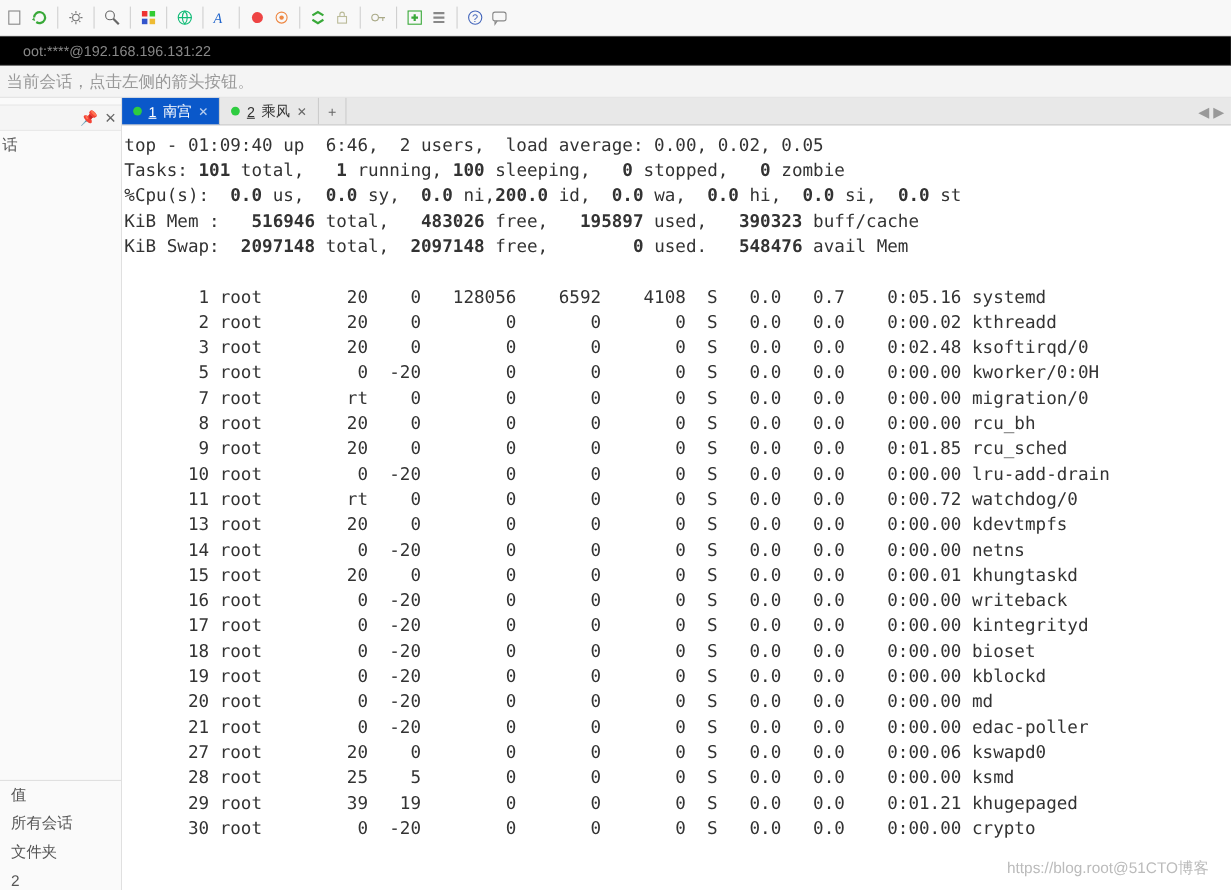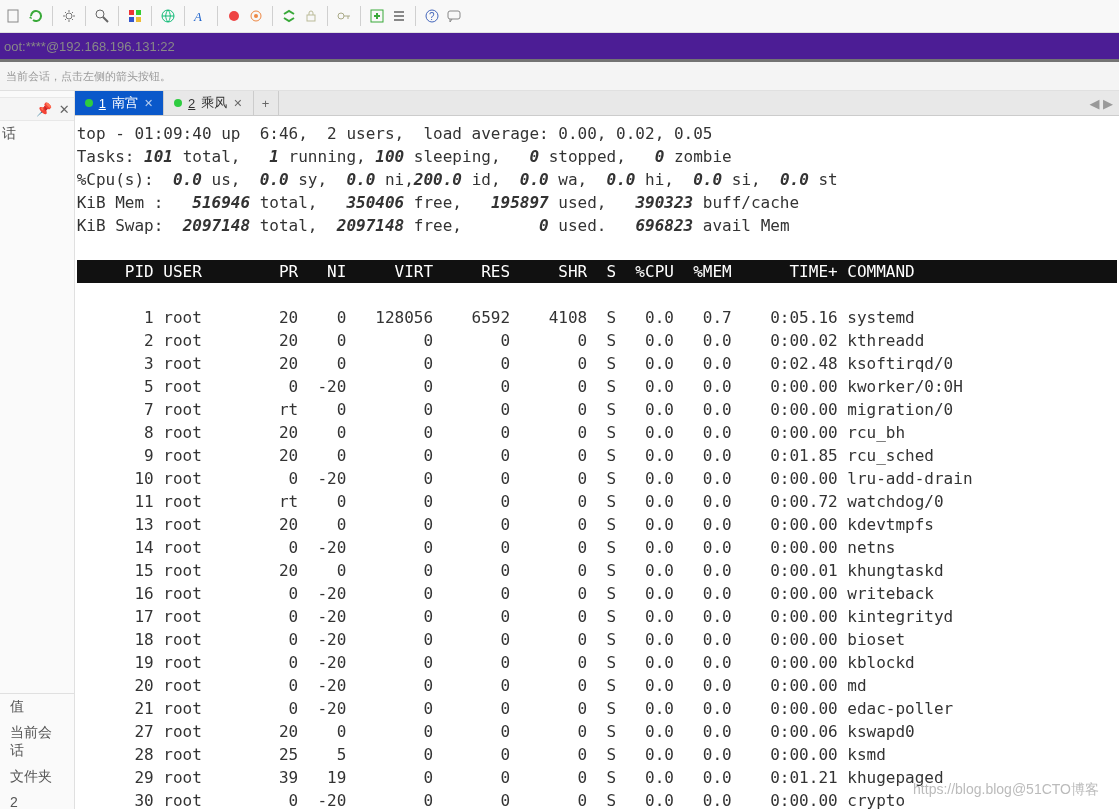--- a/index.html
+++ b/index.html
@@ -1,40 +1,40 @@
 <!DOCTYPE html>
 <html><head>
 <meta charset="utf-8">
 <style>
   html, body { margin:0; padding:0; width:1119px; height:809px; font-family: "Microsoft YaHei", Arial, sans-serif; font-size:13px; color:#333; background:#f0f0f0; overflow:hidden; }
   .toolbar { height:32px; background:#f8f8f8; border-bottom:1px solid #e0e0e0; display:flex; align-items:center; padding:0 4px; gap:2px; }
   .toolbar .sep { width:1px; height:20px; background:#d0d0d0; margin:0 4px; }
   .toolbar .ico { width:20px; height:20px; display:flex; align-items:center; justify-content:center; cursor:pointer; }
   .toolbar svg { pointer-events:none; }
-  .addr { height:26px; background:#4c1d95; border-bottom:3px solid #737373; display:flex; align-items:center; padding:0 4px; color:#888; font-size:13px; }
-  .subtext { height:28px; background:#f4f4f4; border-bottom:1px solid #e0e0e0; display:flex; align-items:center; padding:0 6px; color:#999; font-size:11px; }
+  .addr { height:26px; background:#000000; border-bottom:1px solid #737373; display:flex; align-items:center; padding:0 21px; color:#888; font-size:13px; }
+  .subtext { height:28px; background:#f4f4f4; border-bottom:1px solid #e0e0e0; display:flex; align-items:center; padding:0 6px; color:#999; font-size:15px; }
   .workspace { display:flex; height:calc(809px - 32px - 26px - 28px); }
   .sidebar { width:110px; background:#fafafa; border-right:1px solid #e0e0e0; display:flex; flex-direction:column; }
   .side-top { flex:1; padding:4px 2px; }
   .side-top .lbl { font-size:14px; color:#555; }
   .side-pin { height:22px; border-top:1px solid #e8e8e8; border-bottom:1px solid #e8e8e8; display:flex; align-items:center; justify-content:flex-end; gap:6px; padding:0 4px; color:#666; background:#f5f5f5; margin-top:6px; }
   .side-pin span { cursor:pointer; }
   .side-mid { flex:4; }
   .side-bot { border-top:1px solid #e0e0e0; font-size:14px; color:#555; }
   .side-bot .item { padding:4px 10px; }
   .main { flex:1; display:flex; flex-direction:column; background:#fff; }
   .tabbar { height:24px; background:#e8e8e8; display:flex; align-items:stretch; border-bottom:1px solid #ccc; position:relative; }
   .tab { display:flex; align-items:center; gap:6px; padding:0 10px; border-right:1px solid #ccc; font-size:13px; cursor:pointer; }
   .tab.active { background:#0a58ca; color:#fff; }
   .tab .dot { width:8px; height:8px; border-radius:50%; background:#2ecc40; }
   .tab .close { font-size:11px; opacity:.7; }
   .tab-add { width:24px; display:flex; align-items:center; justify-content:center; cursor:pointer; color:#666; border-right:1px solid #ccc; }
   .tab-nav { position:absolute; right:6px; top:0; height:24px; display:flex; align-items:center; gap:4px; color:#999; }
   .term { flex:1; background:#fff; color:#333; font-family:"Consolas","DejaVu Sans Mono","Courier New",monospace; white-space:pre; font-size:16px; line-height:23px; padding:6px 2px 6px 2px; overflow:hidden; }
-  .term .b { font-weight:bold;font-style:italic; }
+  .term .b { font-weight:bold; }
   .procHdr { background:#111; color:#fff; display:block; }
   .watermark { position:absolute; right:20px; bottom:10px; color:#bbb; font-size:14px; font-family: "Microsoft YaHei", Arial, sans-serif; pointer-events:none; }
 </style>
 </head>
 <body>
 
 <div class="toolbar">
   <div class="ico">
       <svg width="16" height="16">
         <rect x="2" y="2" width="10" height="12" fill="none" stroke="#888"></rect>
@@ -154,21 +154,21 @@
     <div class="side-pin">
       <span>📌</span>
       <span>✕</span>
     </div>
     <div class="side-top">
        <div class="lbl">话</div>
     </div>
     <div class="side-mid"></div>
     <div class="side-bot">
        <div class="item">值</div>
-       <div class="item">当前会话</div>
+       <div class="item">所有会话</div>
        <div class="item">文件夹</div>
        <div class="item">2</div>
     </div>
   </div>
 
   <div class="main">
     <div class="tabbar">
       <div class="tab active">
         <span class="dot"></span>
         <span style="text-decoration:underline;">1</span>
@@ -181,24 +181,23 @@
         <span>乘风</span>
         <span class="close">✕</span>
       </div>
       <div class="tab-add">+</div>
       <div class="tab-nav">◀ ▶</div>
     </div>
 
     <div class="term" id="term">top - 01:09:40 up  6:46,  2 users,  load average: 0.00, 0.02, 0.05
 Tasks: <span class="b">101</span> total,   <span class="b">1</span> running, <span class="b">100</span> sleeping,   <span class="b">0</span> stopped,   <span class="b">0</span> zombie
 %Cpu(s):  <span class="b">0.0</span> us,  <span class="b">0.0</span> sy,  <span class="b">0.0</span> ni,<span class="b">200.0</span> id,  <span class="b">0.0</span> wa,  <span class="b">0.0</span> hi,  <span class="b">0.0</span> si,  <span class="b">0.0</span> st
-KiB Mem :   <span class="b">516946</span> total,   <span class="b">350406</span> free,   <span class="b">195897</span> used,   <span class="b">390323</span> buff/cache
-KiB Swap:  <span class="b">2097148</span> total,  <span class="b">2097148</span> free,        <span class="b">0</span> used.   <span class="b">696823</span> avail Mem
-
-<span class="procHdr">     PID USER        PR   NI     VIRT     RES     SHR  S  %CPU  %MEM      TIME+ COMMAND                     </span>
+KiB Mem :   <span class="b">516946</span> total,   <span class="b">483026</span> free,   <span class="b">195897</span> used,   <span class="b">390323</span> buff/cache
+KiB Swap:  <span class="b">2097148</span> total,  <span class="b">2097148</span> free,        <span class="b">0</span> used.   <span class="b">548476</span> avail Mem
+
        1 root        20    0   128056    6592    4108  S   0.0   0.7    0:05.16 systemd
        2 root        20    0        0       0       0  S   0.0   0.0    0:00.02 kthreadd
        3 root        20    0        0       0       0  S   0.0   0.0    0:02.48 ksoftirqd/0
        5 root         0  -20        0       0       0  S   0.0   0.0    0:00.00 kworker/0:0H
        7 root        rt    0        0       0       0  S   0.0   0.0    0:00.00 migration/0
        8 root        20    0        0       0       0  S   0.0   0.0    0:00.00 rcu_bh
        9 root        20    0        0       0       0  S   0.0   0.0    0:01.85 rcu_sched
       10 root         0  -20        0       0       0  S   0.0   0.0    0:00.00 lru-add-drain
       11 root        rt    0        0       0       0  S   0.0   0.0    0:00.72 watchdog/0
       13 root        20    0        0       0       0  S   0.0   0.0    0:00.00 kdevtmpfs
@@ -211,13 +210,13 @@
       20 root         0  -20        0       0       0  S   0.0   0.0    0:00.00 md
       21 root         0  -20        0       0       0  S   0.0   0.0    0:00.00 edac-poller
       27 root        20    0        0       0       0  S   0.0   0.0    0:00.06 kswapd0
       28 root        25    5        0       0       0  S   0.0   0.0    0:00.00 ksmd
       29 root        39   19        0       0       0  S   0.0   0.0    0:01.21 khugepaged
       30 root         0  -20        0       0       0  S   0.0   0.0    0:00.00 crypto
 </div>
   </div>
 </div>
 
-<div class="watermark">https://blog.blog@51CTO博客</div>
+<div class="watermark">https://blog.root@51CTO博客</div>
 
 </body></html>

